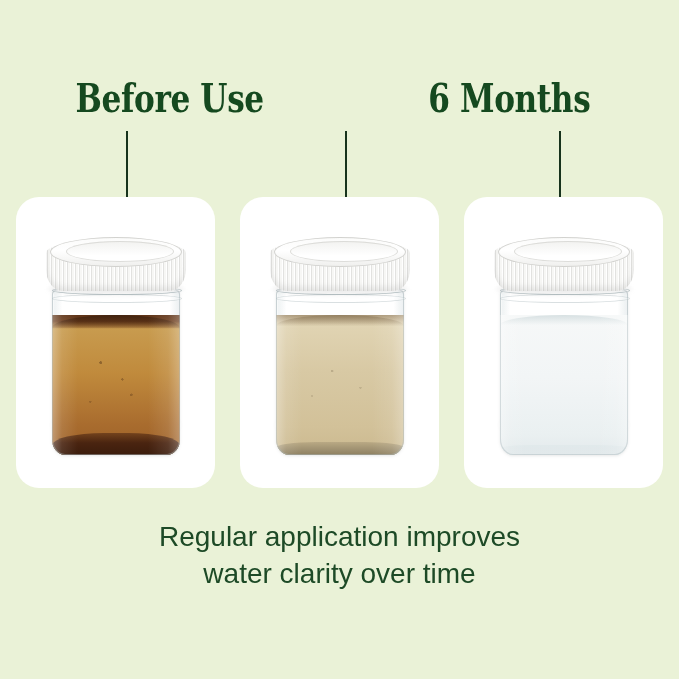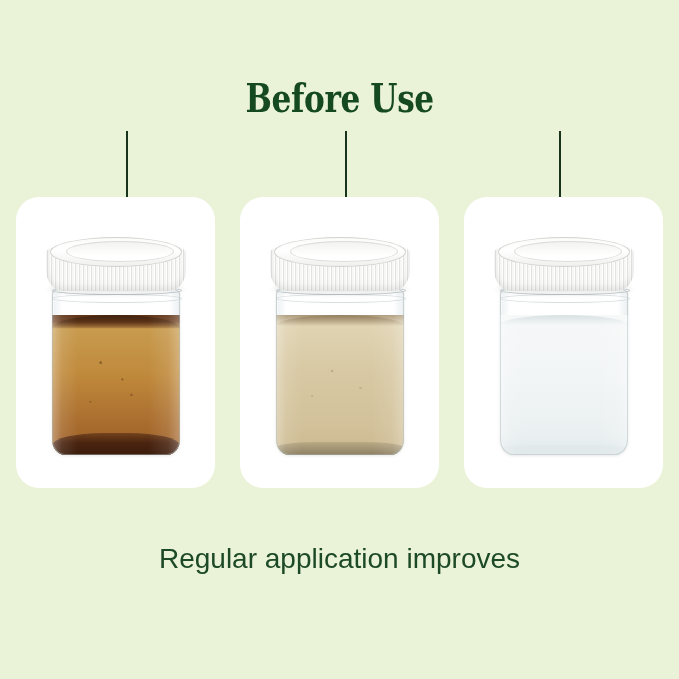--- a/index.html
+++ b/index.html
@@ -259,39 +259,42 @@
     width: 120px;
     height: 12px;
     border-radius: 50%;
     background: rgba(120,125,125,0.13);
     filter: blur(4px);
   }
 
   
   .caption {
     position: absolute;
-    top: 540px;
+    top: 518px;
     left: 0;
     width: 679px;
     text-align: center;
     font-family: "Liberation Sans", sans-serif;
     font-size: 28px;
     line-height: 1.33;
     color: #1d4a26;
   }
   .caption-line { display: block; }
 </style>
 </head>
 <body>
 
 <div class="infographic">
 
   <div class="header-row">
     <div class="header-cell">
       <span class="stage-title">Before Use</span>
+    </div>
+    <div class="header-cell">
+      <span class="stage-title">6 Months</span>
     </div>
   </div>
 
   <div class="connectors">
     <div class="connector c1"></div>
     <div class="connector c2"></div>
     <div class="connector c3"></div>
   </div>
 
   <div class="cards-row">
@@ -375,15 +378,16 @@
             <div class="lid-inner"></div>
           </div>
         </div>
       </div>
     </div>
 
   </div>
 
   <div class="caption">
     <span class="caption-line">Regular application improves</span>
+    <span class="caption-line">water clarity over time</span>
   </div>
 
 </div>
 
 </body></html>

